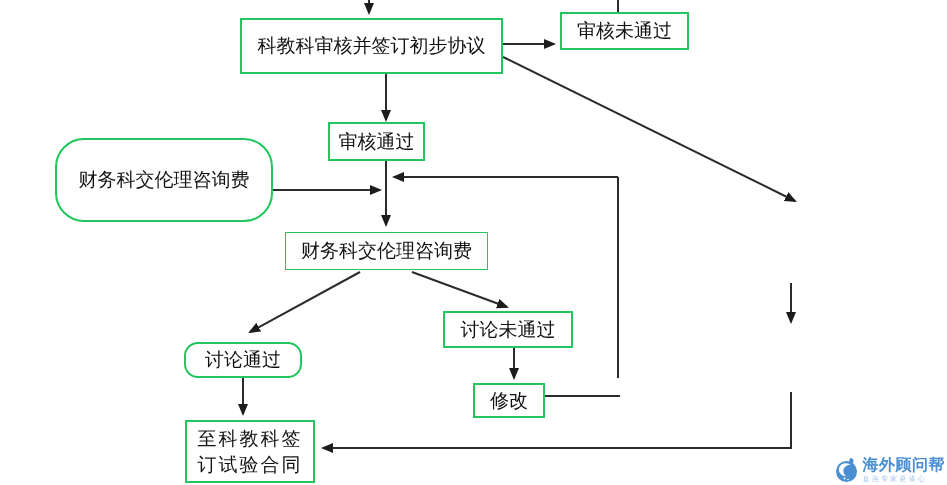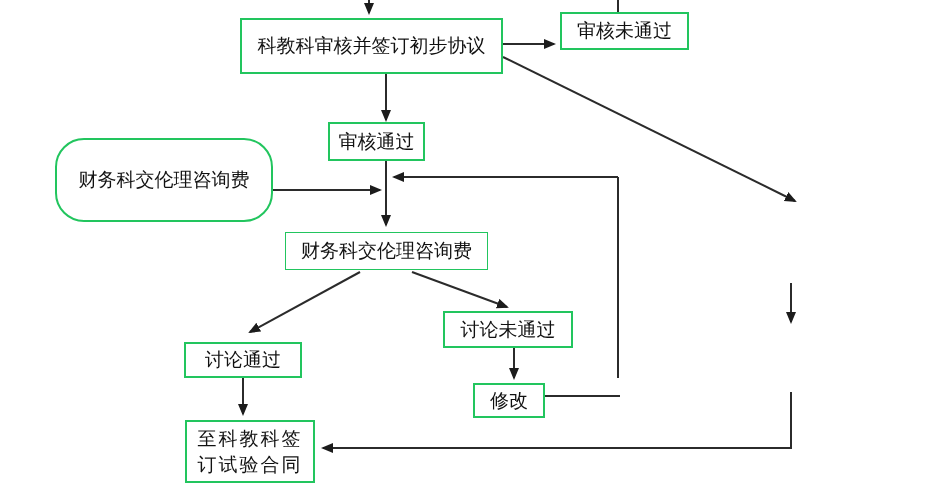--- a/index.html
+++ b/index.html
@@ -23,21 +23,21 @@
     line-height:1.35;
     white-space:pre-line;
   }
   .thick{border:3px solid #151515;}
   .n-dept-review   {left:240px;top:18px; width:263px;height:56px;}
   .n-review-failed {left:560px;top:12px; width:129px;height:38px;}
   .n-review-passed {left:328px;top:122px;width:97px;height:39px;}
   .n-finance-fee   {left:55px; top:138px;width:218px;height:84px;border-radius:29px;}
   .n-submit        {left:285px;top:232px;width:203px;height:38px;border-width:1.5px;}
   .n-class1        {left:660px;top:218px;width:258px;height:65px;}
-  .n-disc-passed   {left:184px;top:342px;width:118px;height:36px;}
+  .n-disc-passed   {left:184px;top:342px;width:118px;height:36px;border-radius:14px;}
   .n-disc-failed   {left:443px;top:311px;width:130px;height:37px;}
   .n-revise        {left:473px;top:383px;width:72px; height:35px;}
   .n-sign          {left:185px;top:420px;width:130px;height:63px;letter-spacing:2px;}
   .n-member        {left:718px;top:328px;width:132px;height:64px;letter-spacing:2px;}
   #watermark{
     position:absolute;right:2px;bottom:2px;z-index:3;
     display:flex;align-items:center;gap:4px;
     font-family:"Liberation Sans","DejaVu Sans",sans-serif;
   }
   #watermark .wm-text{display:flex;flex-direction:column;line-height:1;}
@@ -89,14 +89,27 @@
   <div class="node n-disc-passed">讨论通过</div>
 
   <div class="node n-disc-failed">讨论未通过</div>
 
   <div class="node n-sign">至科教科签
 订试验合同</div>
 
   <div class="node n-revise">修改</div>
 
 
+  <div id="watermark">
+    <svg width="24" height="28" viewBox="0 0 24 28">
+      <circle cx="11.5" cy="16.5" r="10.5" fill="#4a8fd4"></circle>
+      <path d="M16,3 C13,5 13.5,7.5 17.5,8.5 C19.5,6.5 18.5,3.5 16,3 Z" fill="#4a8fd4"></path>
+      <path d="M15.5,9.5 C8.5,10 6,16.5 11,21.5 C5.5,21 2.5,16 4.5,11.8 C6.8,7.5 11.5,7.5 15.5,9.5 Z" fill="#ffffff"></path>
+      <circle cx="9.5" cy="23.5" r="1" fill="#ffffff"></circle>
+      <circle cx="13" cy="24.5" r="0.8" fill="#ffffff"></circle>
+    </svg>
+    <div class="wm-text">
+      <span class="wm-brand">海外顾问帮</span>
+      <span class="wm-tagline">直连专家更省心</span>
+    </div>
+  </div>
 
 </div>
 
 </body></html>

